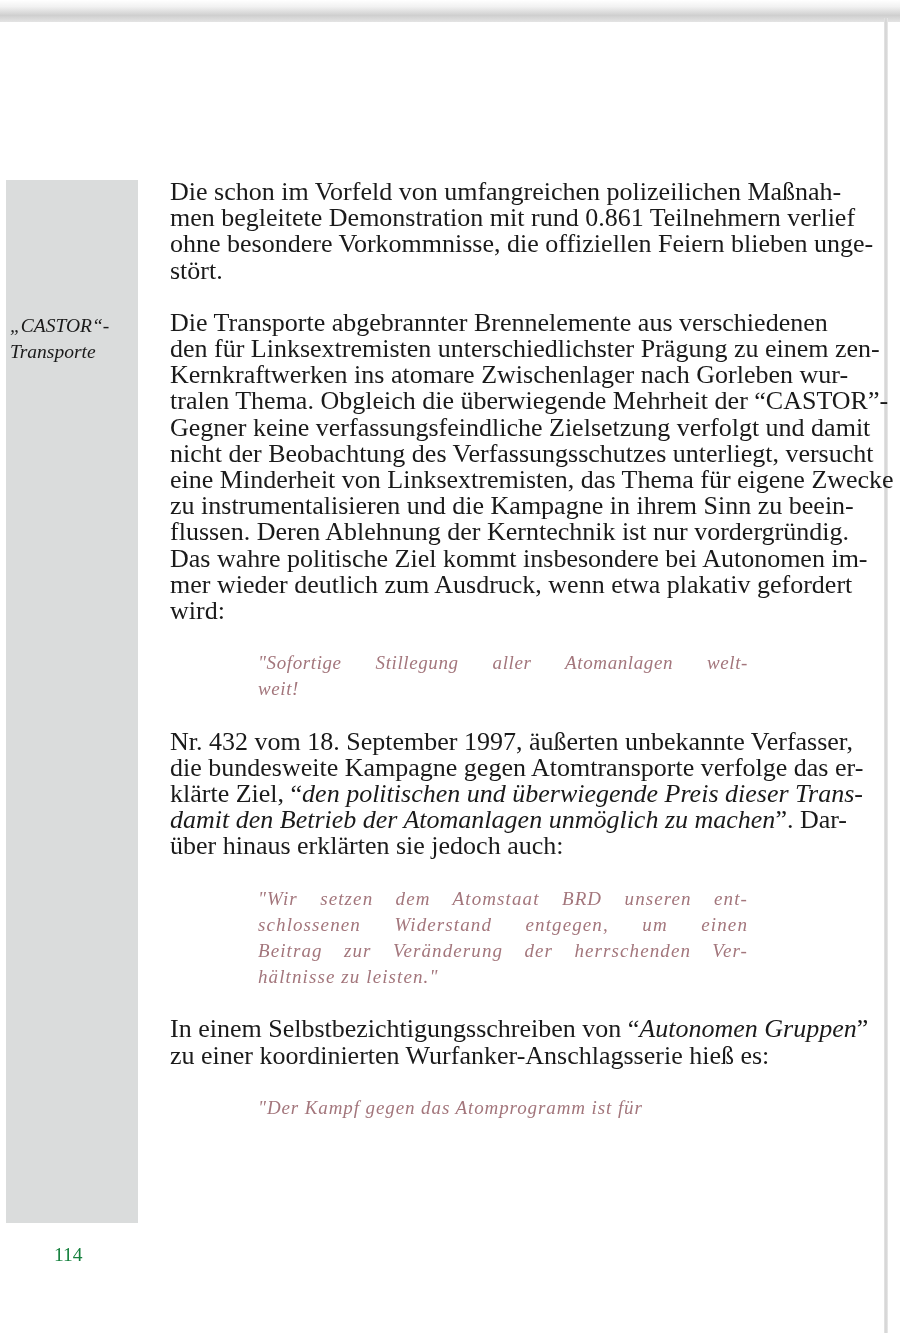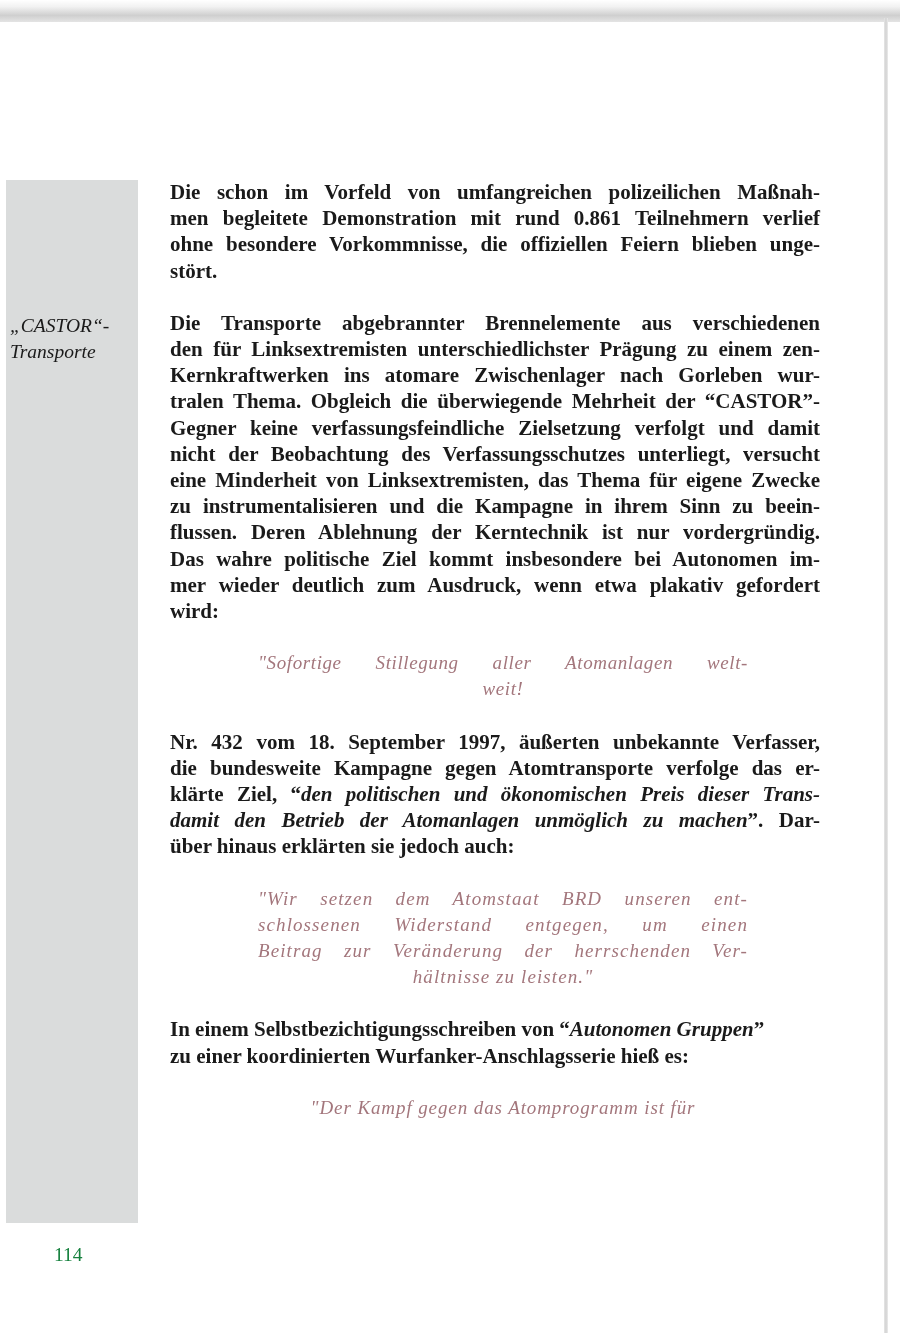--- a/index.html
+++ b/index.html
@@ -50,46 +50,45 @@
       left: 54px; top: 1244px;
       font-size: 19.5px;
       color: #15803d;
     }
     .content {
       position: absolute;
       left: 170px; top: 179px;
       width: 650px;
     }
     .para {
-      font-size: 21px;
+      font-size: 26px;
       line-height: 26.2px;
       text-align: justify;
       margin: 0 0 26px 0;
       hyphens: manual;
-      font-weight: bold;
     }
     .para .line {
       display: block;
       text-align: justify;
       text-align-last: justify;
       white-space: nowrap;
     }
     .para .line.last {
       text-align-last: left;
     }
     .quote {
       margin: 0 0 26px 88px;
       width: 490px;
       font-style: italic;
       font-size: 19px;
       line-height: 26.2px;
       color: #a3767c;
       letter-spacing: 0.6px;
     }
-    .quote .line { display: block; white-space: nowrap; text-align: center; }
+    .quote .line { display: block; white-space: nowrap; }
     .quote .line.just { text-align: justify; text-align-last: justify; }
     em.inline-italic { font-style: italic; }
   </style>
 </head>
 <body>
 
 <div class="top-shadow"></div>
 <div class="right-edge"></div>
 
 <div class="sidebar"></div>
@@ -124,21 +123,21 @@
   </p>
 
   <div class="quote">
     <span class="line just">"Sofortige Stillegung aller Atomanlagen welt-</span>
     <span class="line">weit!</span>
   </div>
 
   <p class="para">
     <span class="line">Nr. 432 vom 18. September 1997, äußerten unbekannte Verfasser,</span>
     <span class="line">die bundesweite Kampagne gegen Atomtransporte verfolge das er-</span>
-    <span class="line"><span>klärte Ziel, “</span><em class="inline-italic">den politischen und ökonomischen Preis dieser Trans-</em></span>
+    <span class="line"><span>klärte Ziel, “</span><em class="inline-italic">den politischen und überwiegende Preis dieser Trans-</em></span>
     <span class="line"><em class="inline-italic">damit den Betrieb der Atomanlagen unmöglich zu machen</em><span>”. Dar-</span></span>
     <span class="line last">über hinaus erklärten sie jedoch auch:</span>
   </p>
 
   <div class="quote" style="letter-spacing:1.1px;">
     <span class="line just">"Wir setzen dem Atomstaat BRD unseren ent-</span>
     <span class="line just">schlossenen Widerstand entgegen, um einen</span>
     <span class="line just">Beitrag zur Veränderung der herrschenden Ver-</span>
     <span class="line">hältnisse zu leisten."</span>
   </div>

